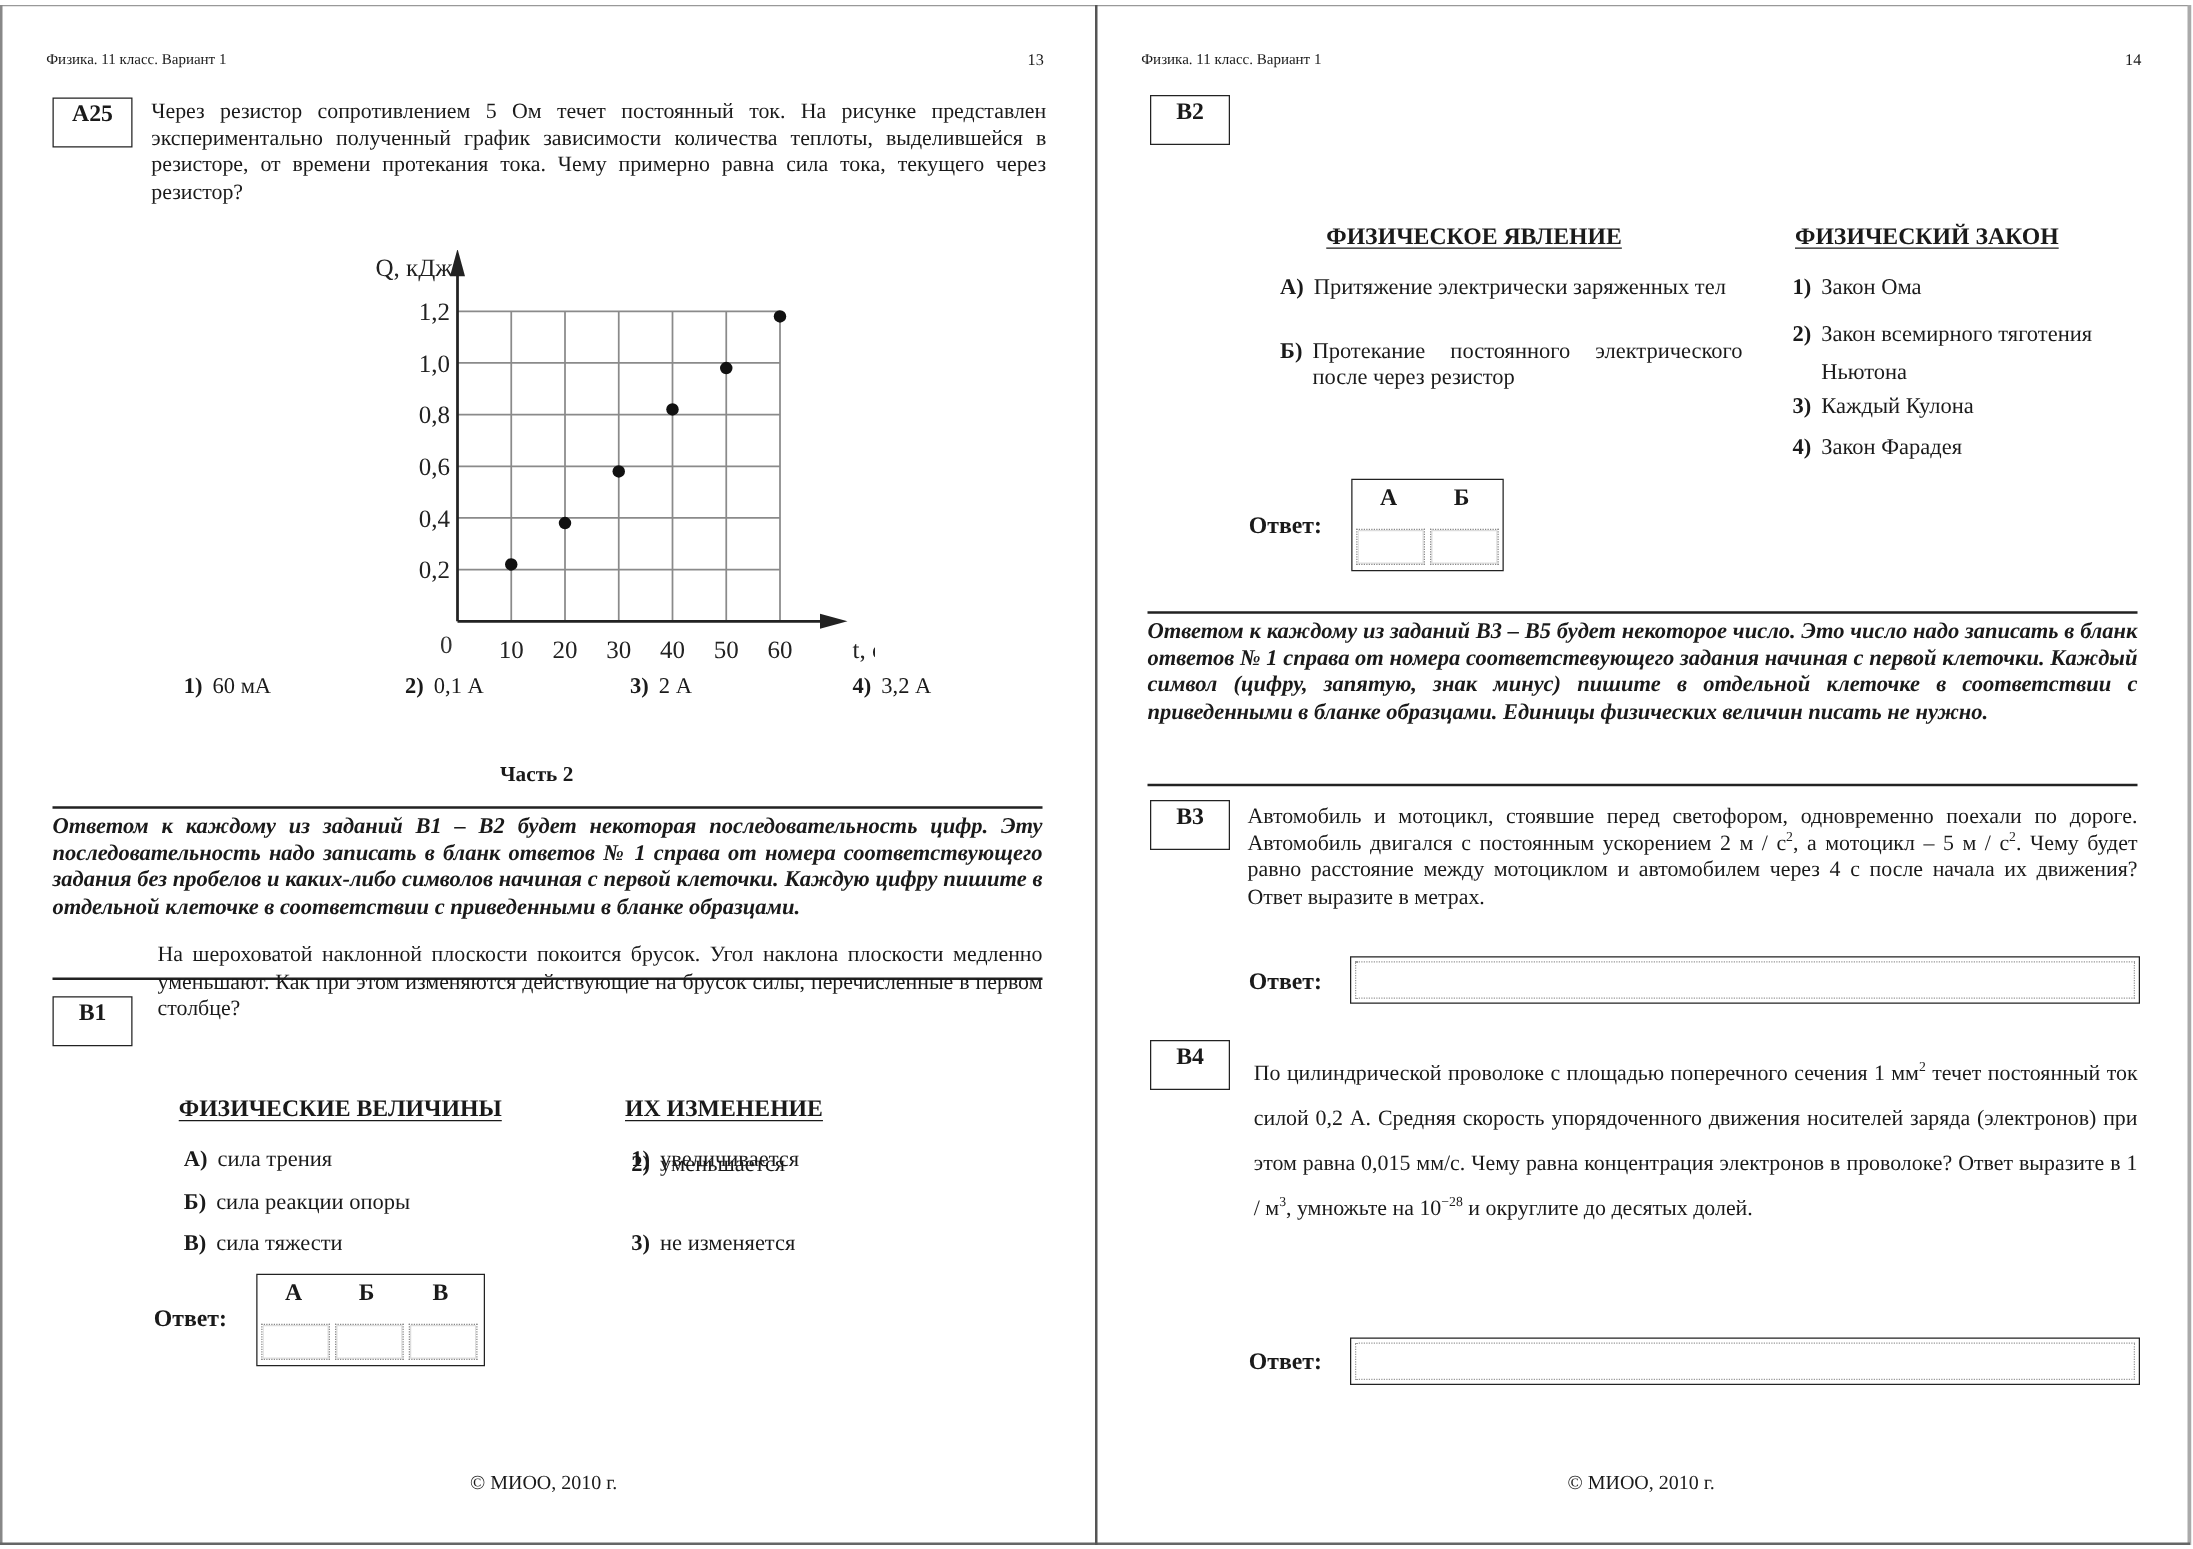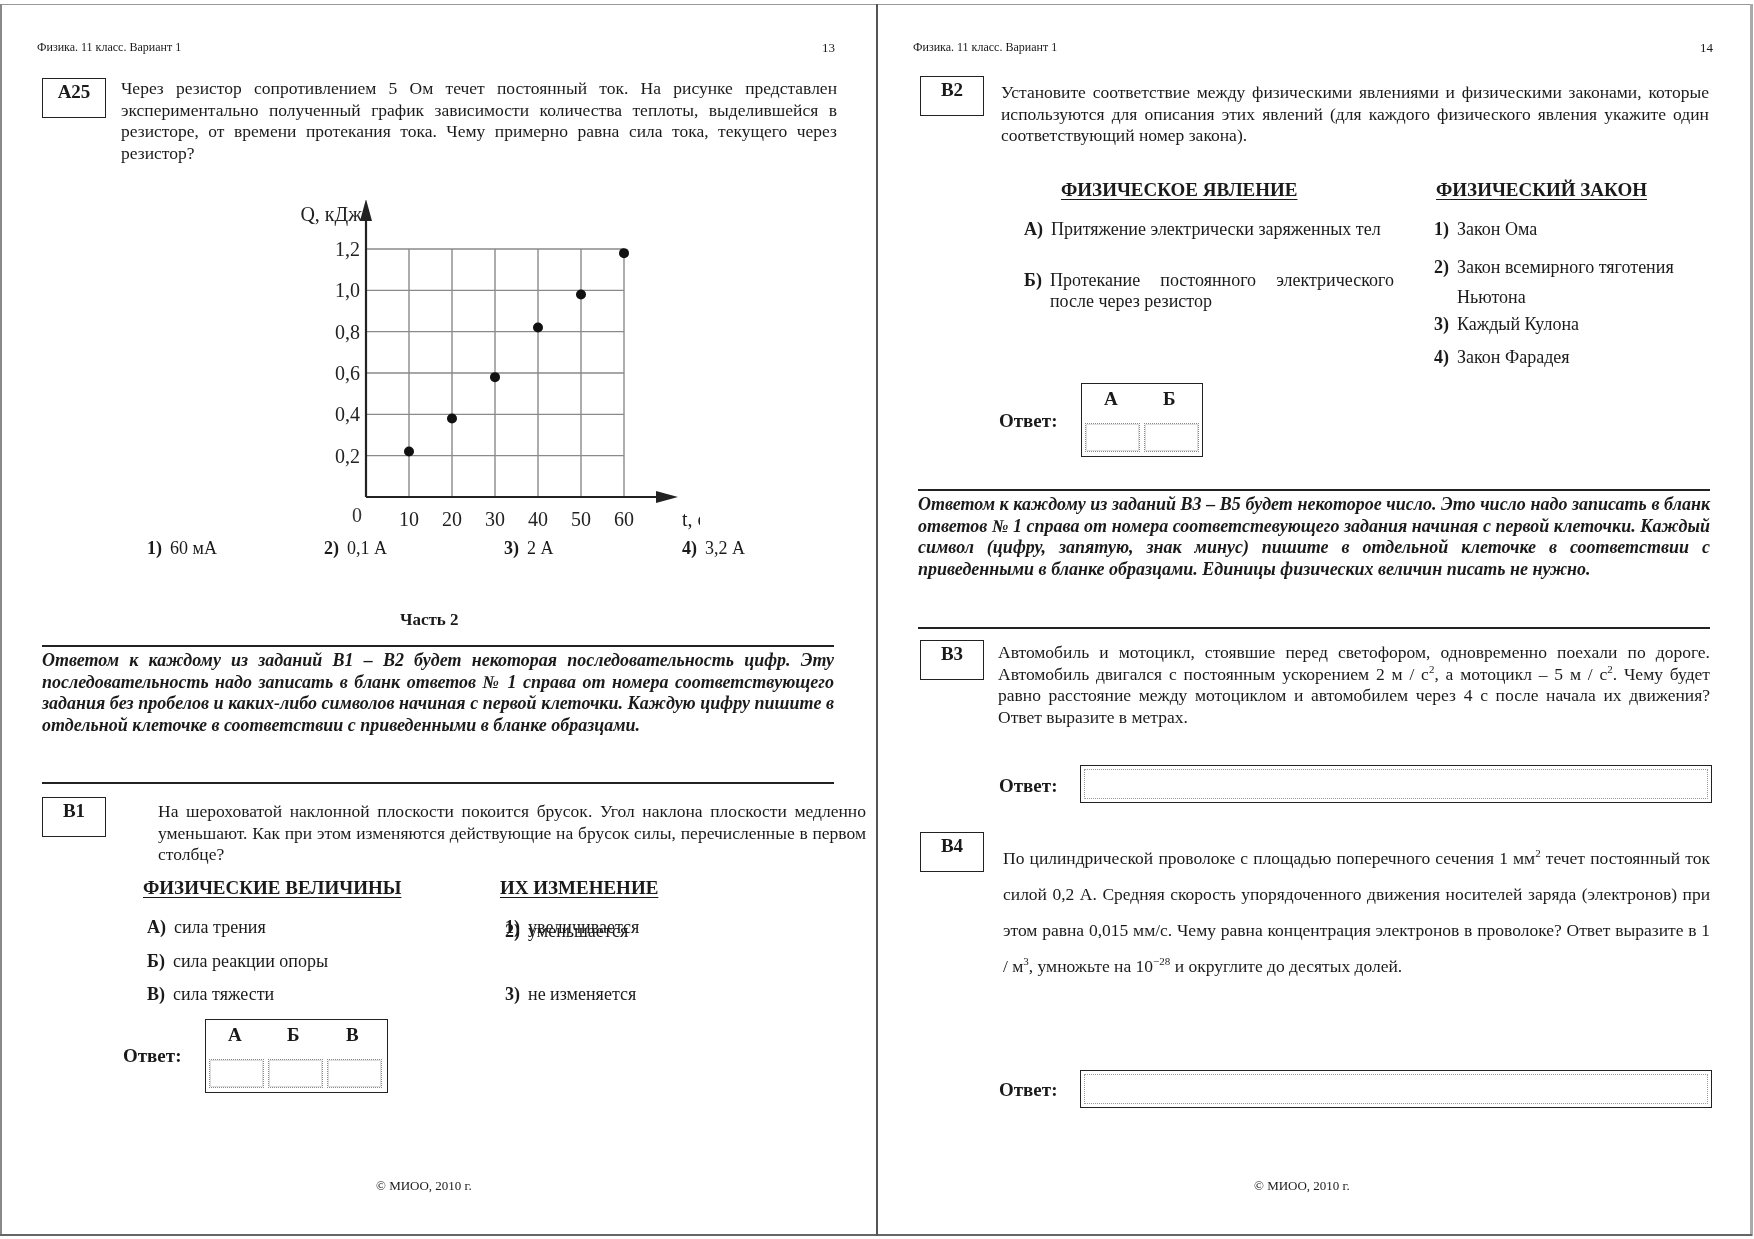--- a/index.html
+++ b/index.html
@@ -25,21 +25,21 @@
   .col-head { position:absolute; font-weight:bold; font-size:19px; text-decoration:underline;
               font-family:"Liberation Serif",serif; text-underline-offset:3px; }
   .item { position:absolute; font-size:18px; font-family:"Liberation Serif",serif; }
   .item b { font-weight:bold; margin-right:8px; }
   .answer-label { position:absolute; font-weight:bold; font-size:19px; font-family:"Liberation Serif",serif; }
   .ans-table { position:absolute; border:1.5px solid #222; box-sizing:border-box; }
   .ans-table .hdr { position:absolute; top:4px; font-weight:bold; font-size:19px; font-family:"Liberation Serif",serif; }
   .ans-cell { position:absolute; border:1px dotted #888; box-shadow: inset 0 0 0 1px #ddd; box-sizing:border-box; background:#fff; cursor:text; }
   .ans-line { position:absolute; border:1.5px solid #222; box-sizing:border-box; }
   .ans-line .inner { position:absolute; left:3px; top:3px; right:3px; bottom:3px; border:1px dotted #999; }
-  .footer { position:absolute; top:1178px; font-size:13px; font-family:"Liberation Serif",serif; }
+  .footer { position:absolute; top:1178px; font-size:16px; font-family:"Liberation Serif",serif; }
   .part-title { position:absolute; font-weight:bold; font-size:17px; font-family:"Liberation Serif",serif; }
   .opt { position:absolute; font-size:18px; font-family:"Liberation Serif",serif; }
   .opt b { margin-right:8px; }
   sup { font-size:11px; vertical-align:super; line-height:0; }
   svg text { font-family:"Liberation Serif",serif; }
 </style>
 </head>
 <body>
 
 <div class="frame-top"></div>
@@ -108,21 +108,21 @@
   <div class="opt" style="left:504px; top:538px;"><b>3)</b><span>2 А</span></div>
   <div class="opt" style="left:682px; top:538px;"><b>4)</b><span>3,2 А</span></div>
 
   <div class="part-title" style="left:400px; top:610px;">Часть 2</div>
 
   <div class="hr" style="left:42px; top:645px; width:792px;"></div>
   <div class="instr" style="left:42px; top:650px; width:792px;">Ответом к каждому из заданий В1 – В2 будет некоторая последовательность цифр. Эту последовательность надо записать в бланк ответов № 1 справа от номера соответствующего задания без пробелов и каких-либо символов начиная с первой клеточки. Каждую цифру пишите в отдельной клеточке в соответствии с приведенными в бланке образцами.</div>
   <div class="hr" style="left:42px; top:782px; width:792px;"></div>
 
   <div class="task-box" style="left:42px; top:797px;">B1</div>
-  <div class="text" style="left:126px; top:801px; width:708px;margin-left:32px;">На шероховатой наклонной плоскости покоится брусок. Угол наклона плоскости медленно уменьшают. Как при этом изменяются действующие на брусок силы, перечисленные в первом столбце?</div>
+  <div class="text" style="left:126px; top:753px; width:708px;">На шероховатой наклонной плоскости покоится брусок. Угол наклона плоскости медленно уменьшают. Как при этом изменяются действующие на брусок силы, перечисленные в первом столбце?</div>
 
   <div class="col-head" style="left:143px; top:877px;">ФИЗИЧЕСКИЕ ВЕЛИЧИНЫ</div>
   <div class="col-head" style="left:500px; top:877px;">ИХ ИЗМЕНЕНИЕ</div>
 
   <div class="item" style="left:147px; top:917px;"><b>А)</b><span>сила трения</span></div>
   <div class="item" style="left:147px; top:951px;"><b>Б)</b><span>сила реакции опоры</span></div>
   <div class="item" style="left:147px; top:984px;"><b>В)</b><span>сила тяжести</span></div>
 
   <div class="item" style="left:505px; top:917px;"><b>1)</b><span>увеличивается</span></div>
   <div class="item" style="left:505px; top:921px;"><b>2)</b><span>уменьшается</span></div>
@@ -139,21 +139,20 @@
   </div>
 
   <div class="footer" style="left:376px;">© МИОО, 2010 г.</div>
 </div>
 
 <div class="page page-right">
   <div class="running-head" style="left:35px;">Физика. 11 класс. Вариант 1</div>
   <div class="page-num" style="left:822px;">14</div>
 
   <div class="task-box" style="left:42px; top:76px;">B2</div>
-  <div class="text" style="left:123px; top:82px; width:708px;">Установите соответствие между физическими явлениями и физическими законами, которые используются для описания этих явлений (для каждого физического явления укажите один соответствующий номер закона).</div>
 
   <div class="col-head" style="left:183px; top:179px;">ФИЗИЧЕСКОЕ ЯВЛЕНИЕ</div>
   <div class="col-head" style="left:558px; top:179px;">ФИЗИЧЕСКИЙ ЗАКОН</div>
 
   <div class="item" style="left:146px; top:219px; width:370px; line-height:21px; text-align:justify; display:flex;">
       <b style="flex:none;">А)</b>
       <span>Притяжение электрически заряженных тел</span>
     </div>
   <div class="item" style="left:146px; top:270px; width:370px; line-height:21px; text-align:justify; display:flex;">
       <b style="flex:none;">Б)</b>

